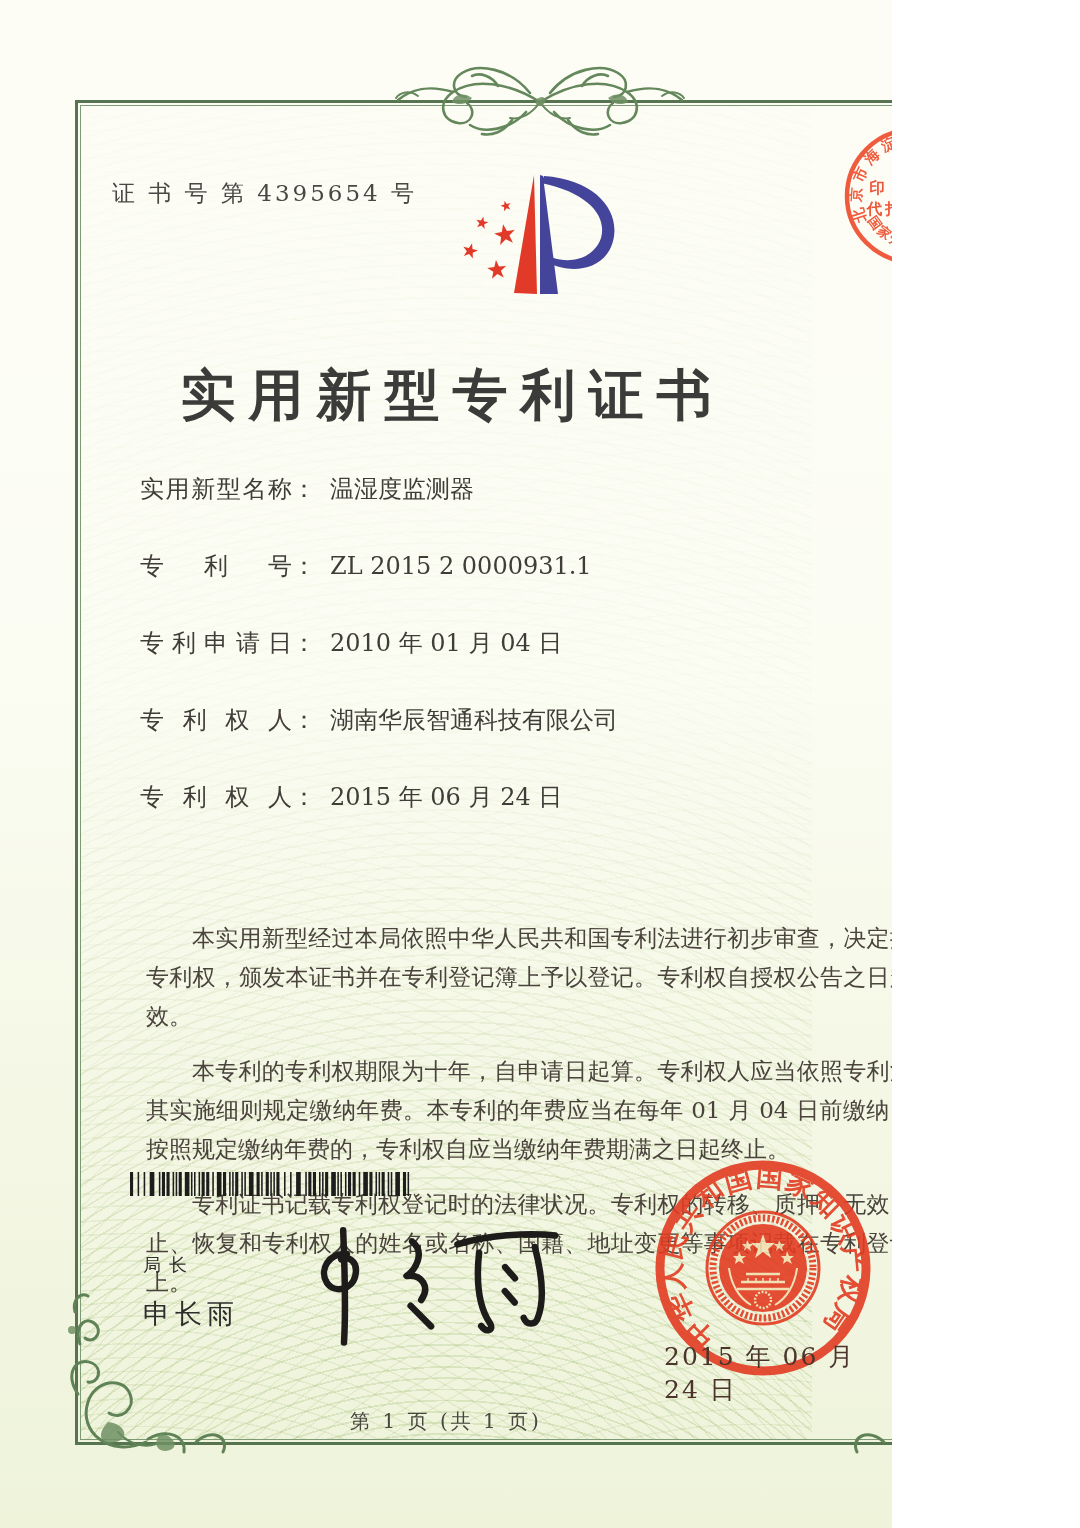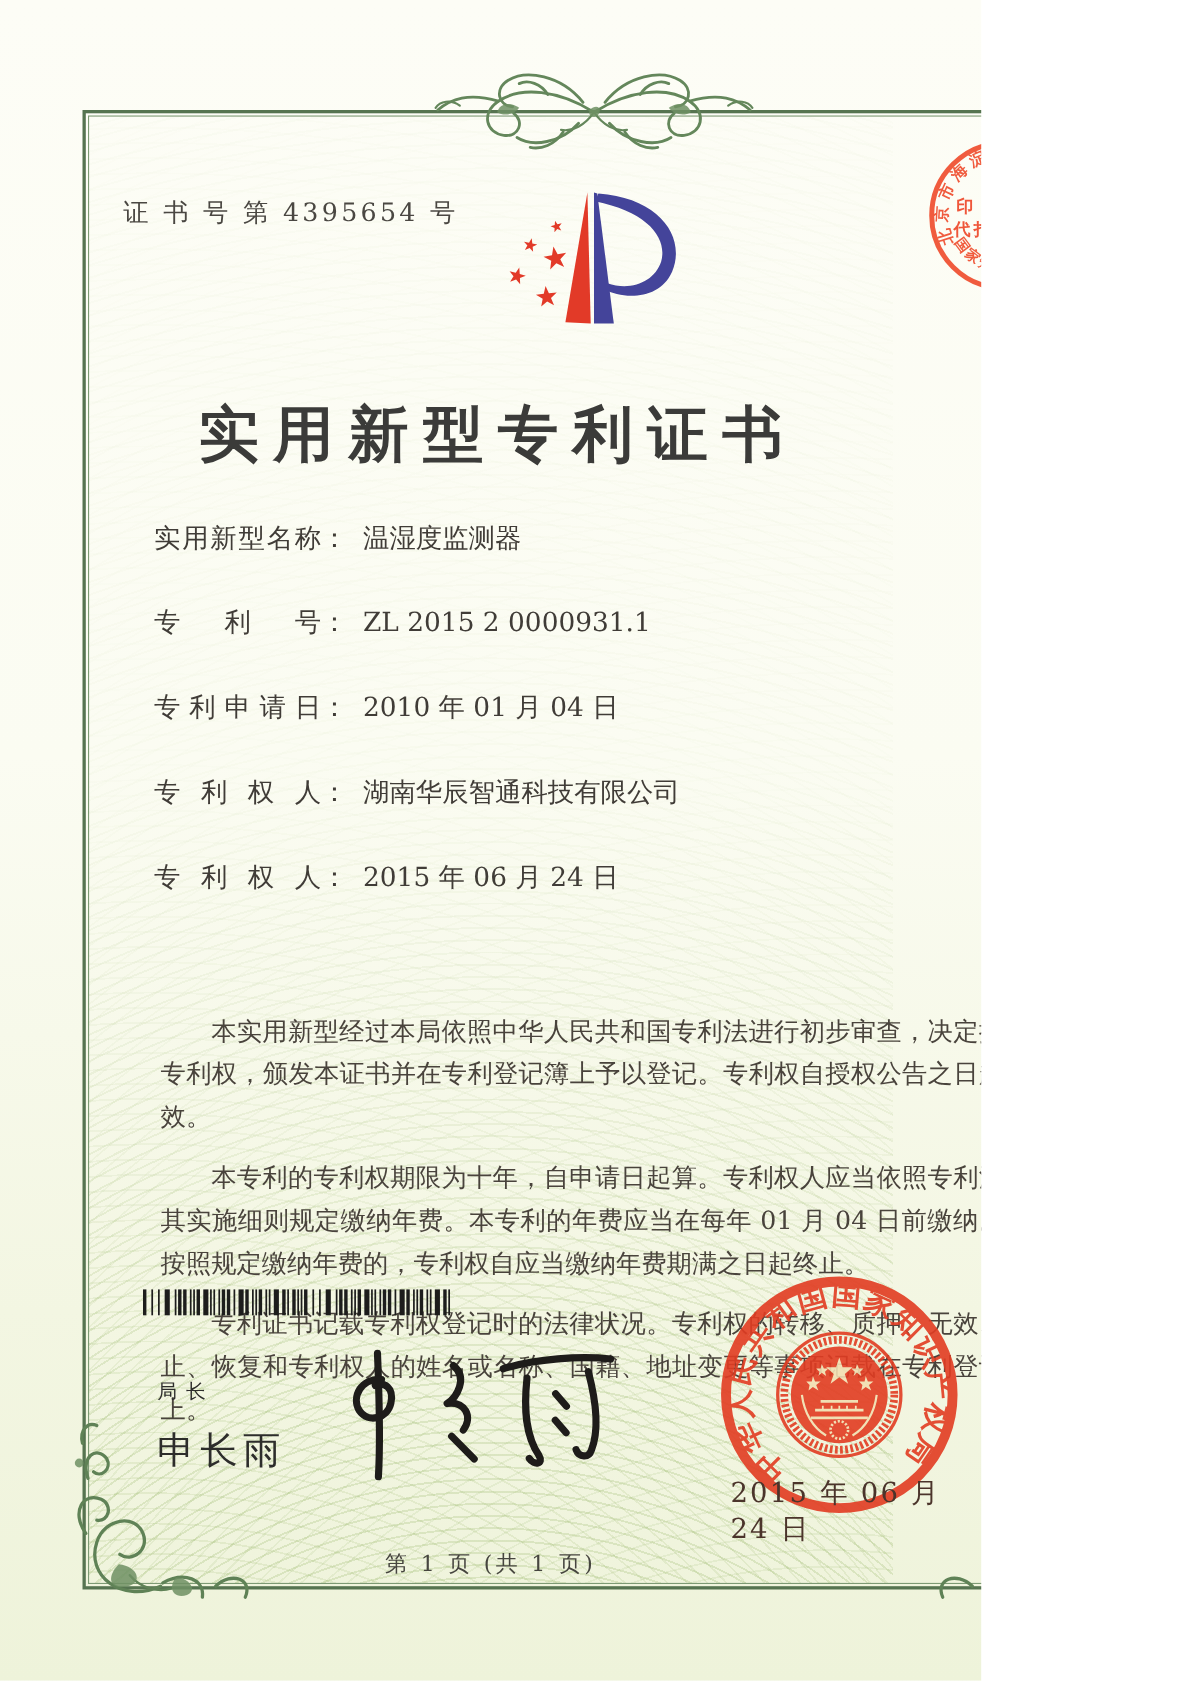--- a/index.html
+++ b/index.html
@@ -39,21 +39,21 @@
   .frow{height:34px;line-height:34px;margin-bottom:43px;white-space:nowrap;}
   .flabel{display:inline-block;width:152px;text-align:justify;text-align-last:justify;vertical-align:top;}
   .fcolon{display:inline-block;margin-right:14px;}
   .paras{
     left:130px;top:903px;width:822px;font-size:23px;line-height:39px;
     color:#49433c;text-align:justify;
   }
   .paras p{margin:16px;text-indent:2em;}
   .signer{left:143px;font-family:"DejaVu Sans","Liberation Sans",sans-serif;color:#2d2d2b;}
   .signer-title{top:1253px;font-size:18px;letter-spacing:8px;}
-  .signer-name{top:1296px;font-size:34px;letter-spacing:5px;}
+  .signer-name{top:1296px;font-size:27px;letter-spacing:5px;}
   .seal-date{
     left:664px;top:1340px;font-size:25px;color:#4b342b;letter-spacing:2px;z-index:6;
   }
   .footer{
     left:0;right:0;top:1408px;text-align:center;font-size:20px;color:#46453f;letter-spacing:3px;
   }
   svg text{font-family:"DejaVu Serif","Liberation Serif",serif;}
 </style>
 </head>
 <body>

